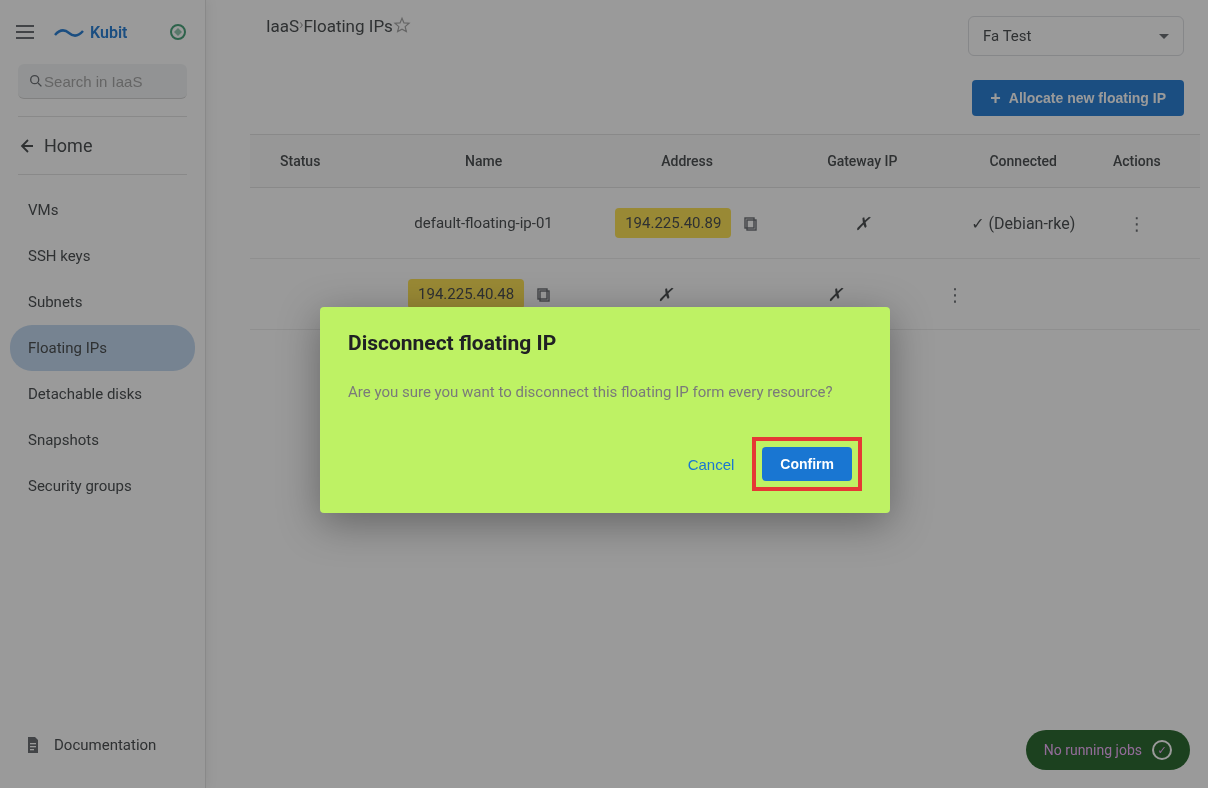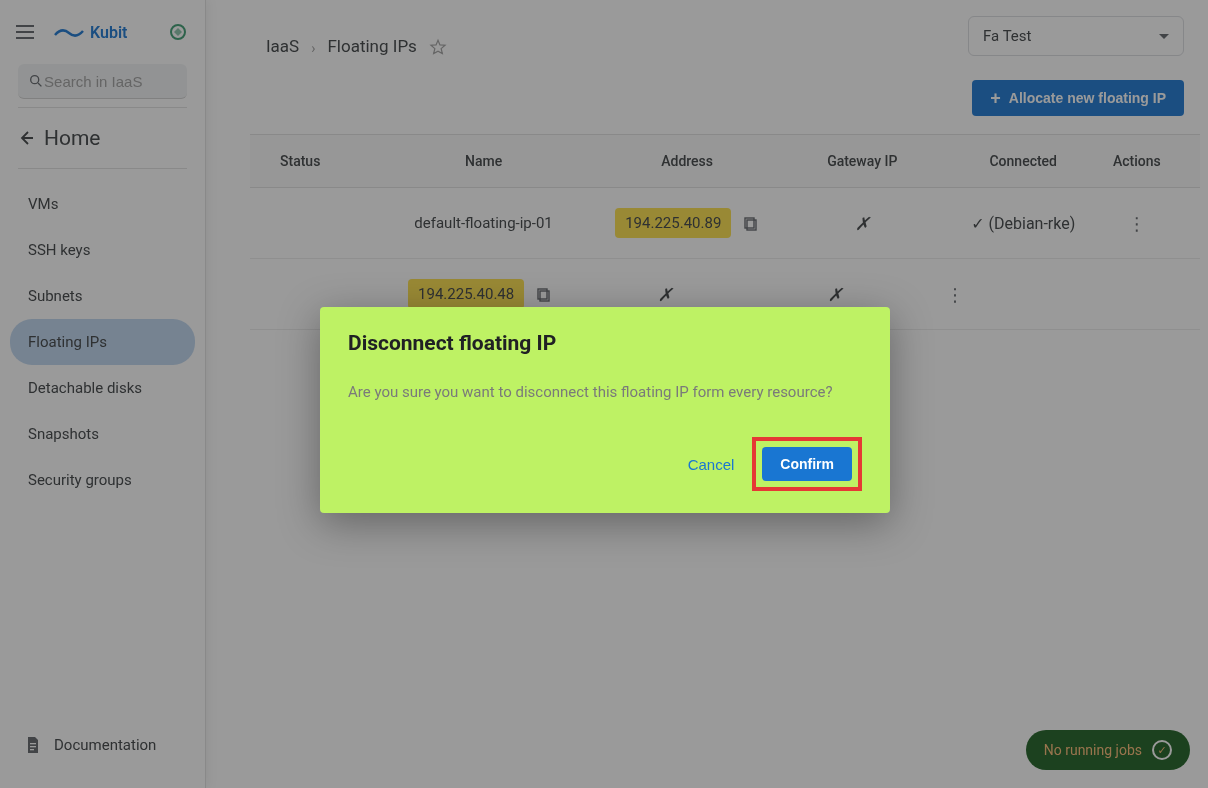--- a/index.html
+++ b/index.html
@@ -8,39 +8,39 @@
 .sidebar { position: absolute; left: 0; top: 0; width: 206px; height: 788px; background: #fff; border-right: 1px solid #e0e0e0; box-shadow: 3px 0 10px rgba(0,0,0,0.06); }
 
 .sidebar-top { display: flex; align-items: center; padding: 18px 12px 12px 12px; gap: 14px; }
 .hamburger { width: 28px; height: 28px; display: flex; flex-direction: column; justify-content: center; gap: 4px; cursor: pointer; padding: 4px; }
 .hamburger span { height: 2px; background: #5f6368; width: 18px; }
 .logo { display: flex; align-items: center; gap: 6px; }
 .logo-wave { width: 30px; height: 14px; }
 .logo-text { color: #1976d2; font-weight: 600; font-size: 16px; }
 .logo-secondary { width: 18px; height: 18px; margin-left: auto; margin-right: 6px; }
 
-.search-wrap { margin: 6px 18px 8px 18px; background: #f1f3f4; border-radius: 6px; display: flex; align-items: center; padding: 8px 10px; border-bottom: 1px solid #d0d0d0; }
+.search-wrap { margin: 6px 18px 17px 18px; background: #f1f3f4; border-radius: 6px; display: flex; align-items: center; padding: 8px 10px; border-bottom: 1px solid #d0d0d0; }
 .search-icon { width: 18px; height: 18px; color: #5f6368; }
 .search-input { border: none; background: transparent; font-size: 15px; color: #888; outline: none; width: 100%; }
 .search-input::placeholder { color: #9e9e9e; }
 
 .divider { height: 1px; background: #e0e0e0; margin: 8px 18px; }
 
-.home-row { display: flex; align-items: center; gap: 10px; padding: 10px 18px; font-size: 21px; color: #3c4043; cursor: pointer; }
+.home-row { display: flex; align-items: center; gap: 10px; padding: 10px 18px; font-size: 18px; color: #3c4043; cursor: pointer; }
 .back-arrow { width: 16px; height: 16px; }
 
 .nav-list { padding: 4px 10px; }
 .nav-item { padding: 14px 18px; font-size: 15px; color: #3c4043; cursor: pointer; border-radius: 22px; }
 .nav-item.active { background: #bdd5ef; color: #3c4043; }
 
 .doc-row { position: absolute; bottom: 22px; left: 0; width: 242px; padding: 12px 24px; display: flex; align-items: center; gap: 12px; font-size: 15px; color: #3c4043; cursor: pointer; }
 .doc-icon { width: 18px; height: 18px; color: #5f6368; }
 
 .main { position: absolute; left: 242px; top: 0; right: 0; height: 788px; background: #fff; }
-.breadcrumb-bar { display: flex; align-items: flex-end; padding: 16px 24px; gap: 12px; }
+.breadcrumb-bar { display: flex; align-items: flex-start; padding: 16px 24px; }
 .breadcrumb { font-size: 17px; color: #3c4043; }
 .breadcrumb-sep { color: #9e9e9e; font-size: 14px; }
 .star-icon { width: 18px; height: 18px; color: #9e9e9e; cursor: pointer; }
 .project-select { margin-left: auto; border: 1px solid #dadce0; border-radius: 6px; padding: 10px 14px; display: flex; align-items: center; width: 216px; justify-content: space-between; cursor: pointer; font-size: 15px; color: #3c4043; }
 .dropdown-caret { width: 0; height: 0; border-left: 5px solid transparent; border-right: 5px solid transparent; border-top: 5px solid #5f6368; }
 
 .allocate-row { display: flex; justify-content: flex-end; padding: 8px 24px 18px 24px; }
 .allocate-btn { background: #1976d2; color: #fff; border: none; border-radius: 4px; padding: 10px 18px; font-size: 14px; font-weight: 600; display: flex; align-items: center; gap: 8px; cursor: pointer; }
 .plus { font-size: 18px; line-height: 14px; }
 
@@ -54,21 +54,21 @@
 .col-actions { width: 70px; text-align: center; }
 
 .trow { display: flex; align-items: center; padding: 20px 30px; border-bottom: 1px solid #ececec; font-size: 15px; color: #3c4043; }
 .status-dot { width: 14px; height: 14px; background: #1aa61a; border-radius: 50%; margin-left: 20px; }
 .address-chip { background: #fde047; padding: 6px 10px; border-radius: 4px; display: inline-block; }
 .copy-icon { width: 16px; height: 16px; margin-left: 8px; vertical-align: middle; cursor: pointer; color: #5f6368; }
 .cross { font-style: italic; font-size: 18px; color: #3c4043; }
 .check { font-size: 16px; }
 .actions-dots { cursor: pointer; color: #5f6368; font-size: 18px; }
 
-.jobs-pill { position: absolute; right: 18px; bottom: 18px; background: #1b5e20; color: #fdba74; border-radius: 22px; padding: 10px 18px; display: flex; align-items: center; gap: 10px; font-size: 14px; cursor: pointer; }
+.jobs-pill { position: absolute; right: 18px; bottom: 18px; background: #1b5e20; color: #f0abfc; border-radius: 22px; padding: 10px 18px; display: flex; align-items: center; gap: 10px; font-size: 14px; cursor: pointer; }
 .check-circle { width: 20px; height: 20px; border: 2px solid #fff; border-radius: 50%; display: flex; align-items: center; justify-content: center; font-size: 11px; }
 
 .overlay { position: absolute; inset: 0; background: rgba(30,30,30,0.45); z-index: 100; }
 .modal { position: absolute; left: 320px; top: 307px; width: 570px; background: #bef264; border-radius: 4px; box-shadow: 0 10px 40px rgba(0,0,0,0.35); z-index: 101; padding: 24px 28px 22px 28px; }
 .modal-title { font-size: 21px; font-weight: 700; color: #202124; margin-bottom: 28px; }
 .modal-body { font-size: 15px; color: #7a7a7a; margin-bottom: 36px; }
 .modal-actions { display: flex; justify-content: flex-end; align-items: center; gap: 4px; }
 .cancel-btn { color: #1976d2; background: none; border: none; font-size: 15px; font-weight: 500; padding: 10px 14px; cursor: pointer; }
 .confirm-wrap { border: 4px solid #e53935; padding: 6px; }
 .confirm-btn { background: #1976d2; color: #fff; border: none; border-radius: 4px; padding: 9px 18px; font-size: 14px; font-weight: 600; cursor: pointer; }

